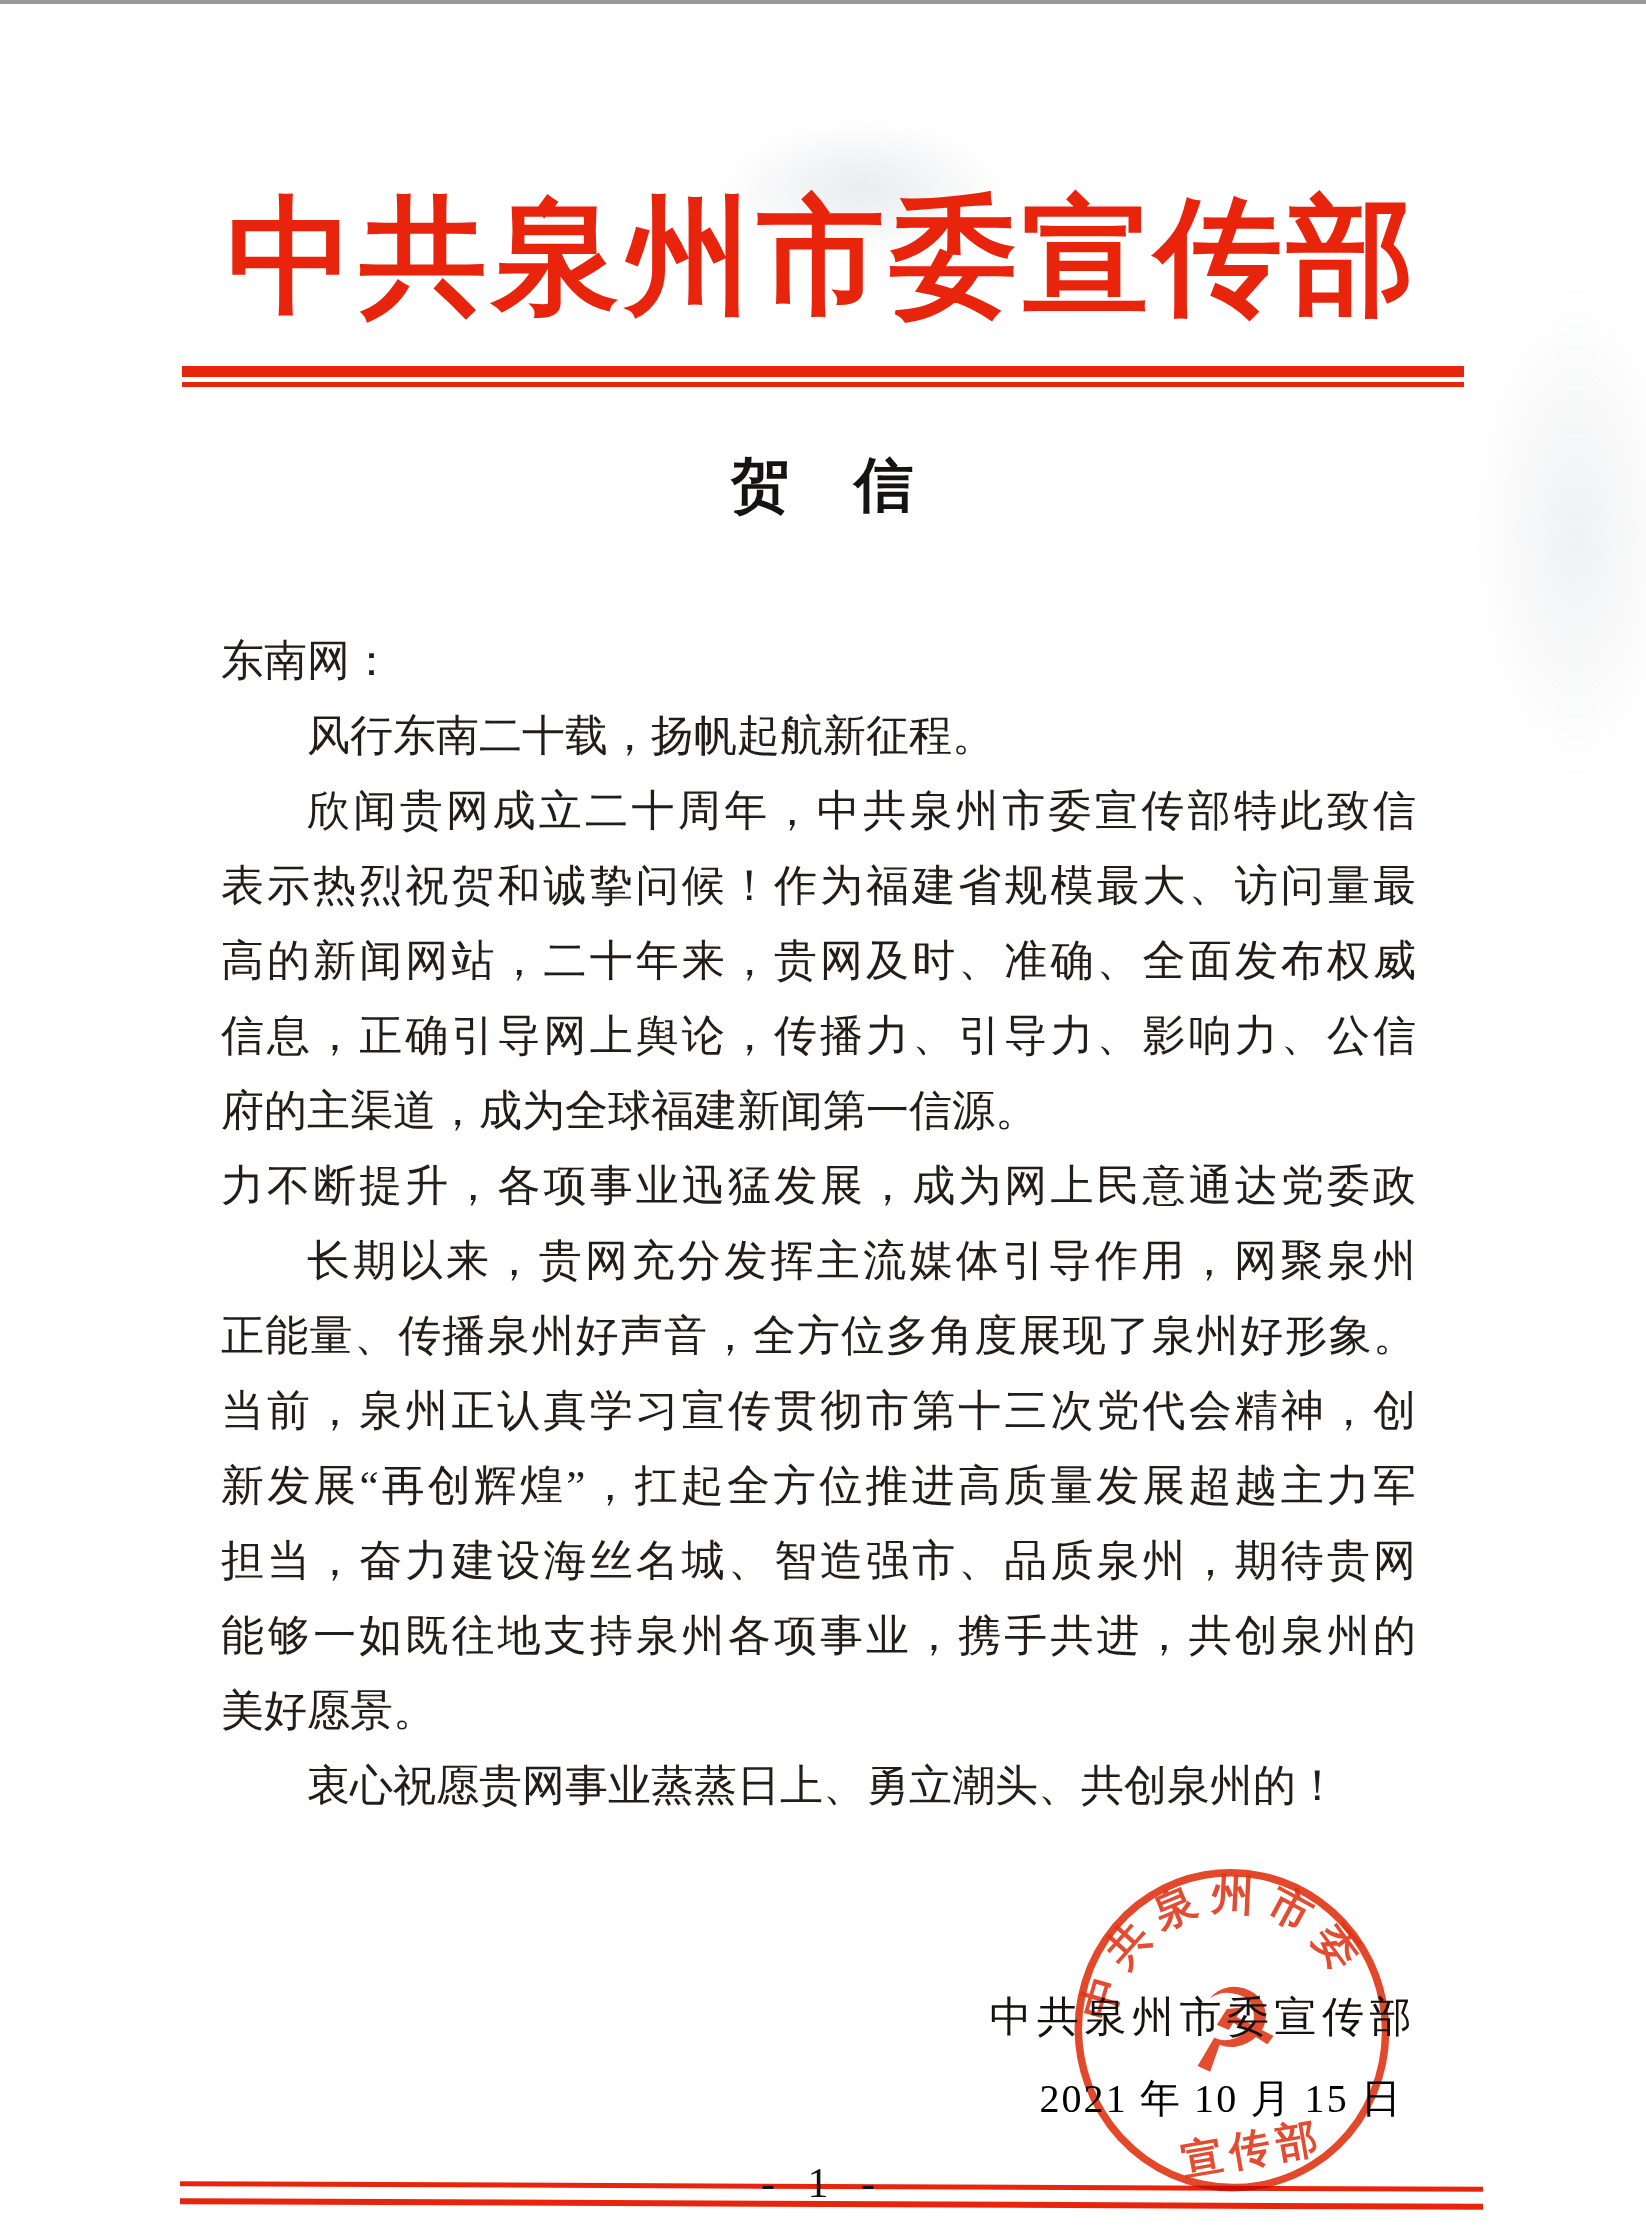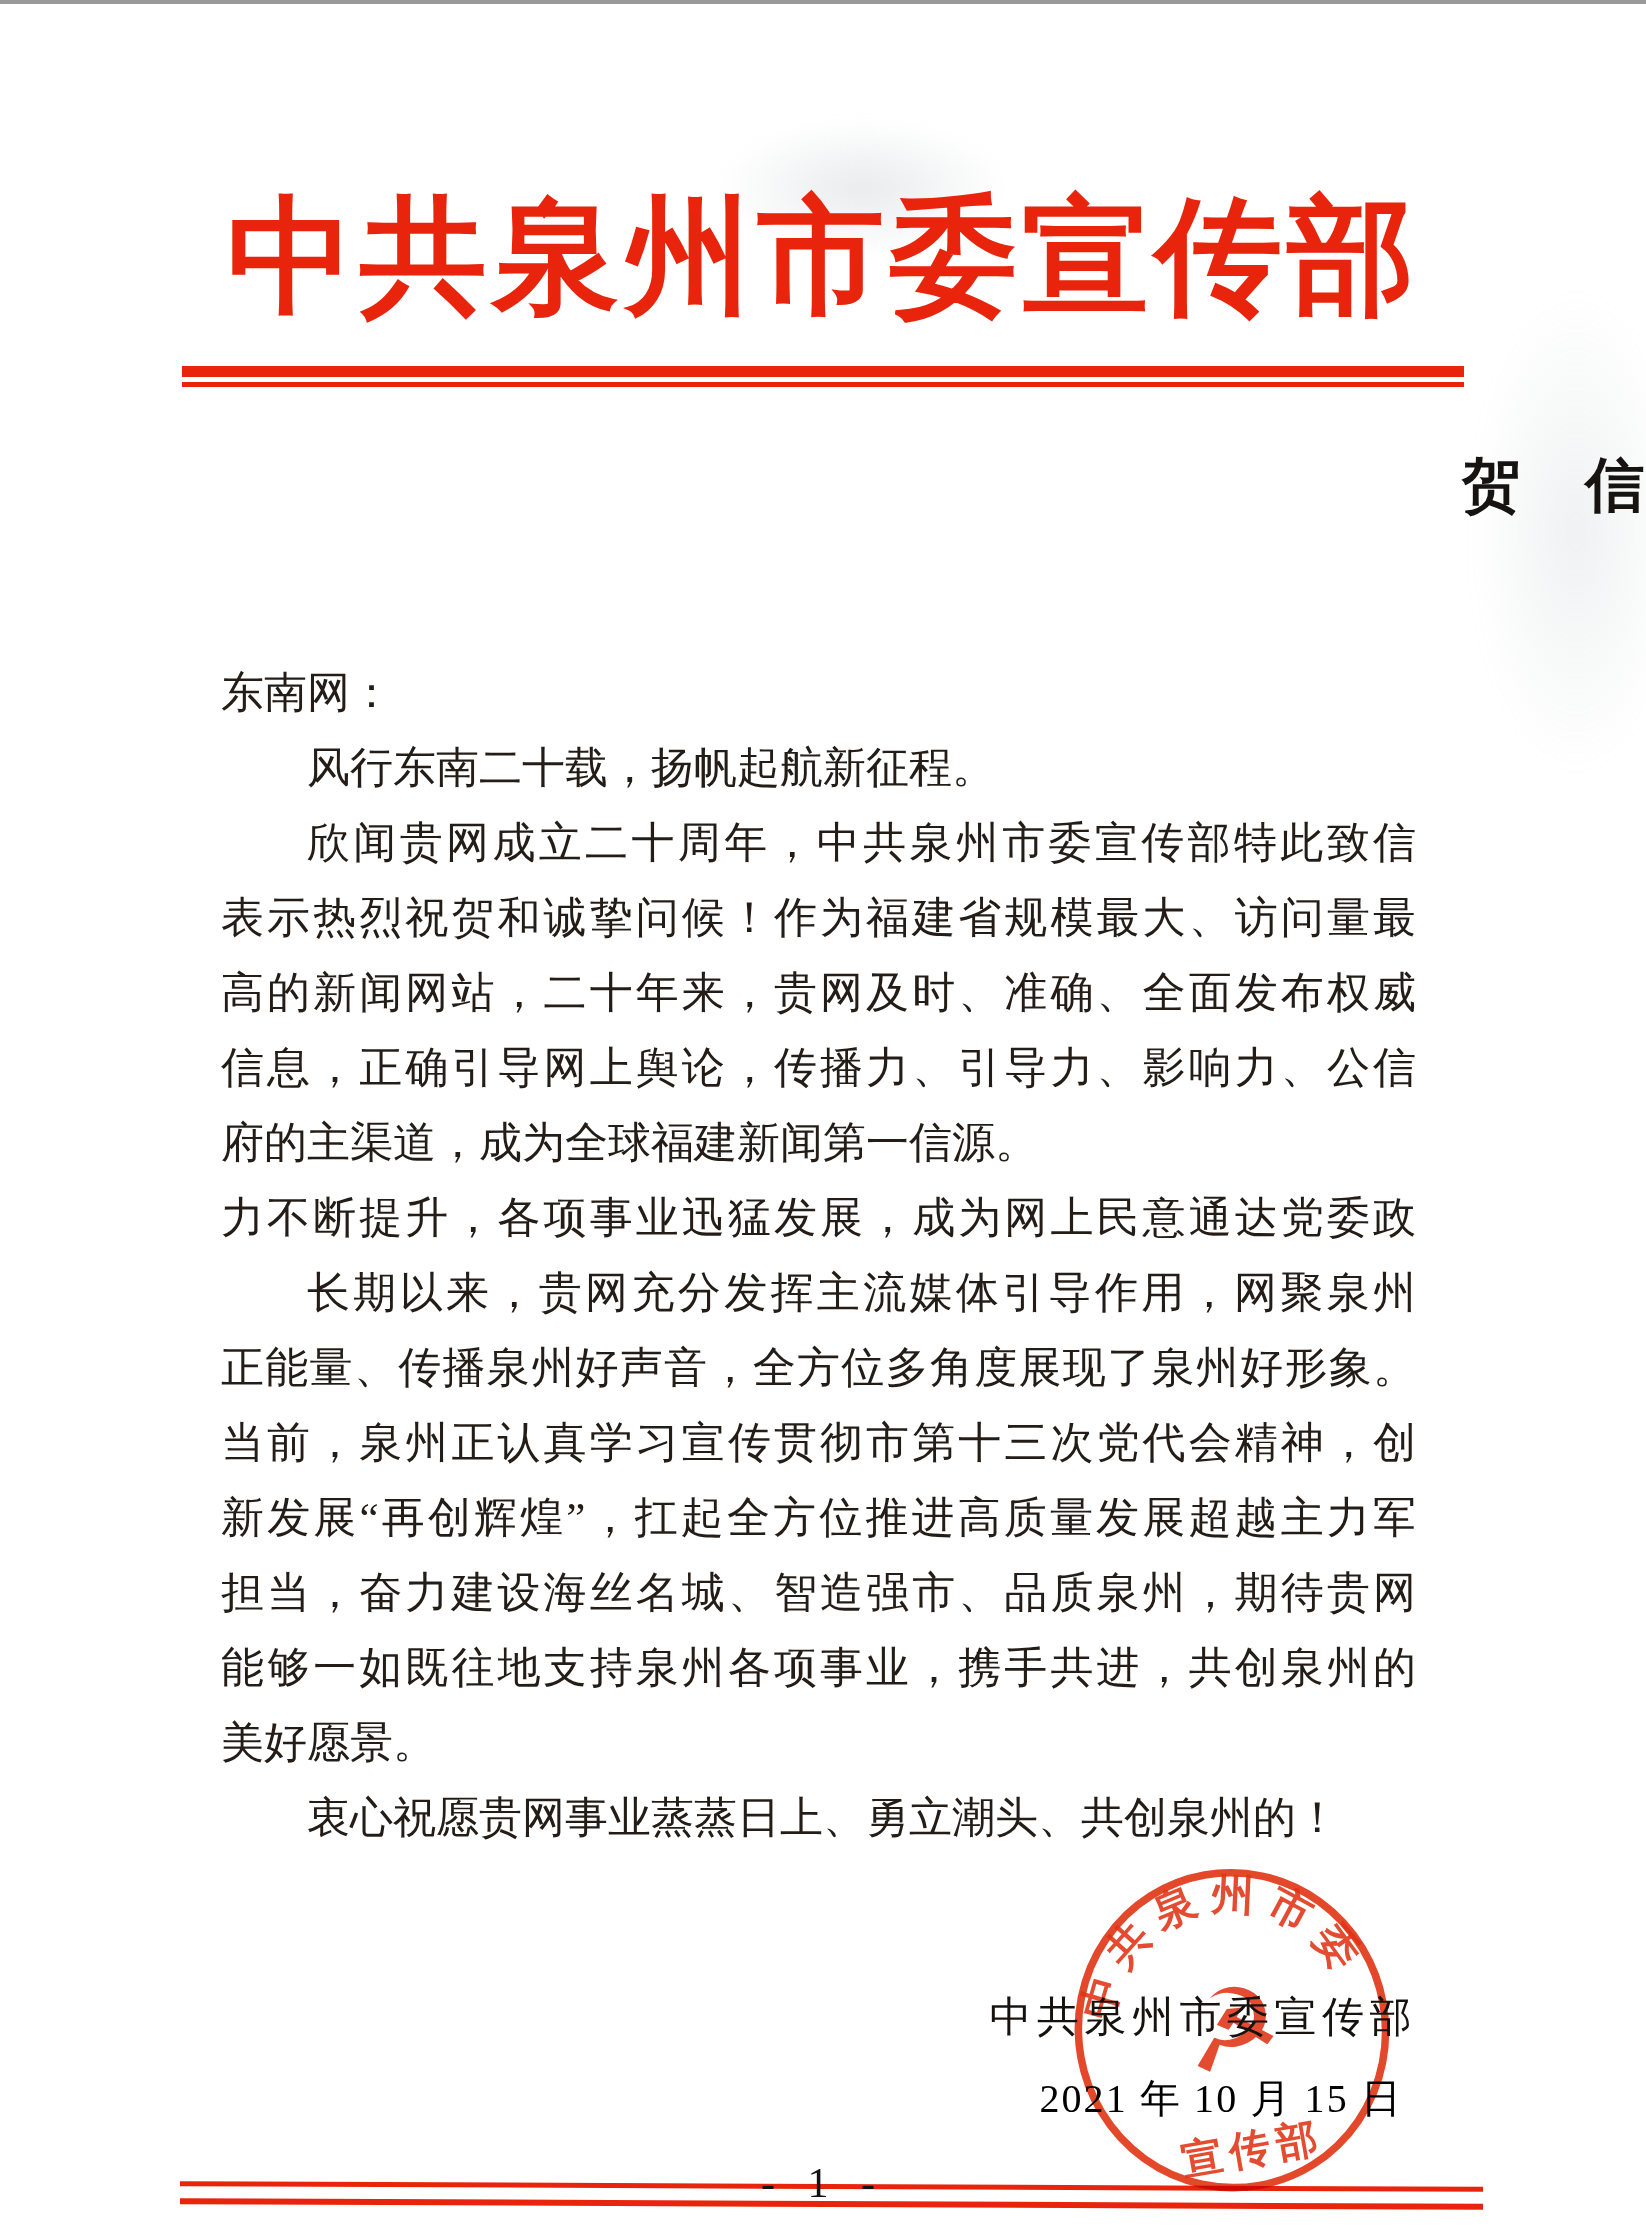--- a/index.html
+++ b/index.html
@@ -26,27 +26,27 @@
     color:#e8250c;
     letter-spacing:5.5px;
     white-space:nowrap;
   }
   .rule{position:absolute;background:#e8250c;}
   .rule-top-thick{left:182px;top:362px;width:1282px;height:11px;}
   .rule-top-thin {left:182px;top:378px;width:1282px;height:4.8px;}
 
   .doc-title{
     position:absolute;left:0;top:442px;width:100%;
-    text-align:right;
+    text-align:center;
     font-size:59px;font-weight:bold;color:#161310;
     letter-spacing:2.7px;
   }
 
   .letter-body{
-    position:absolute;left:221px;top:651px;width:1195px;
+    position:absolute;left:221px;top:619px;width:1195px;
     font-size:43px;color:#241d17;
   }
   .body-line{
     line-height:75px;
     text-align:justify;
     text-justify:inter-ideograph;
   }
   .body-line.fill{text-align-last:justify;}
   .body-line.indent{text-indent:86px;}
 

